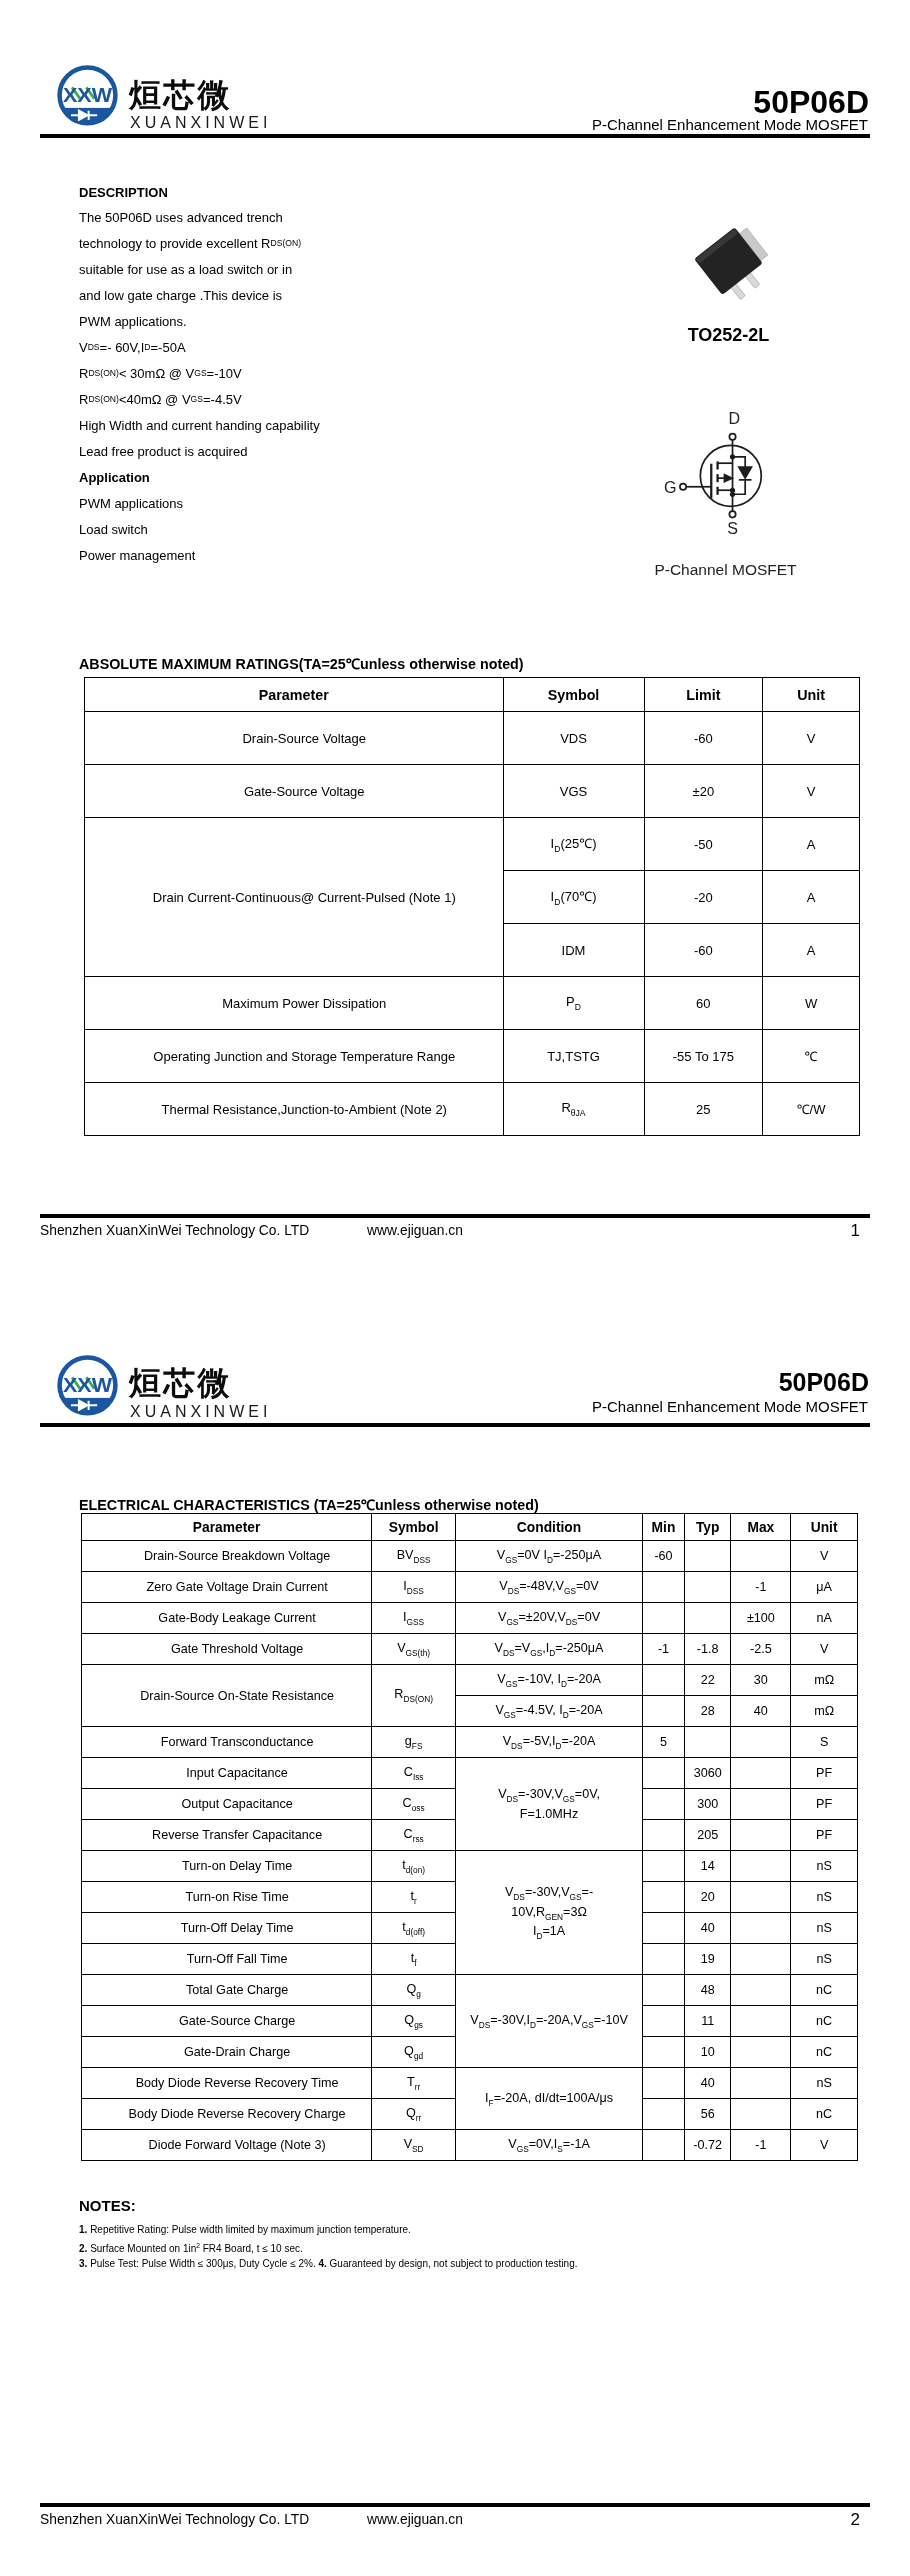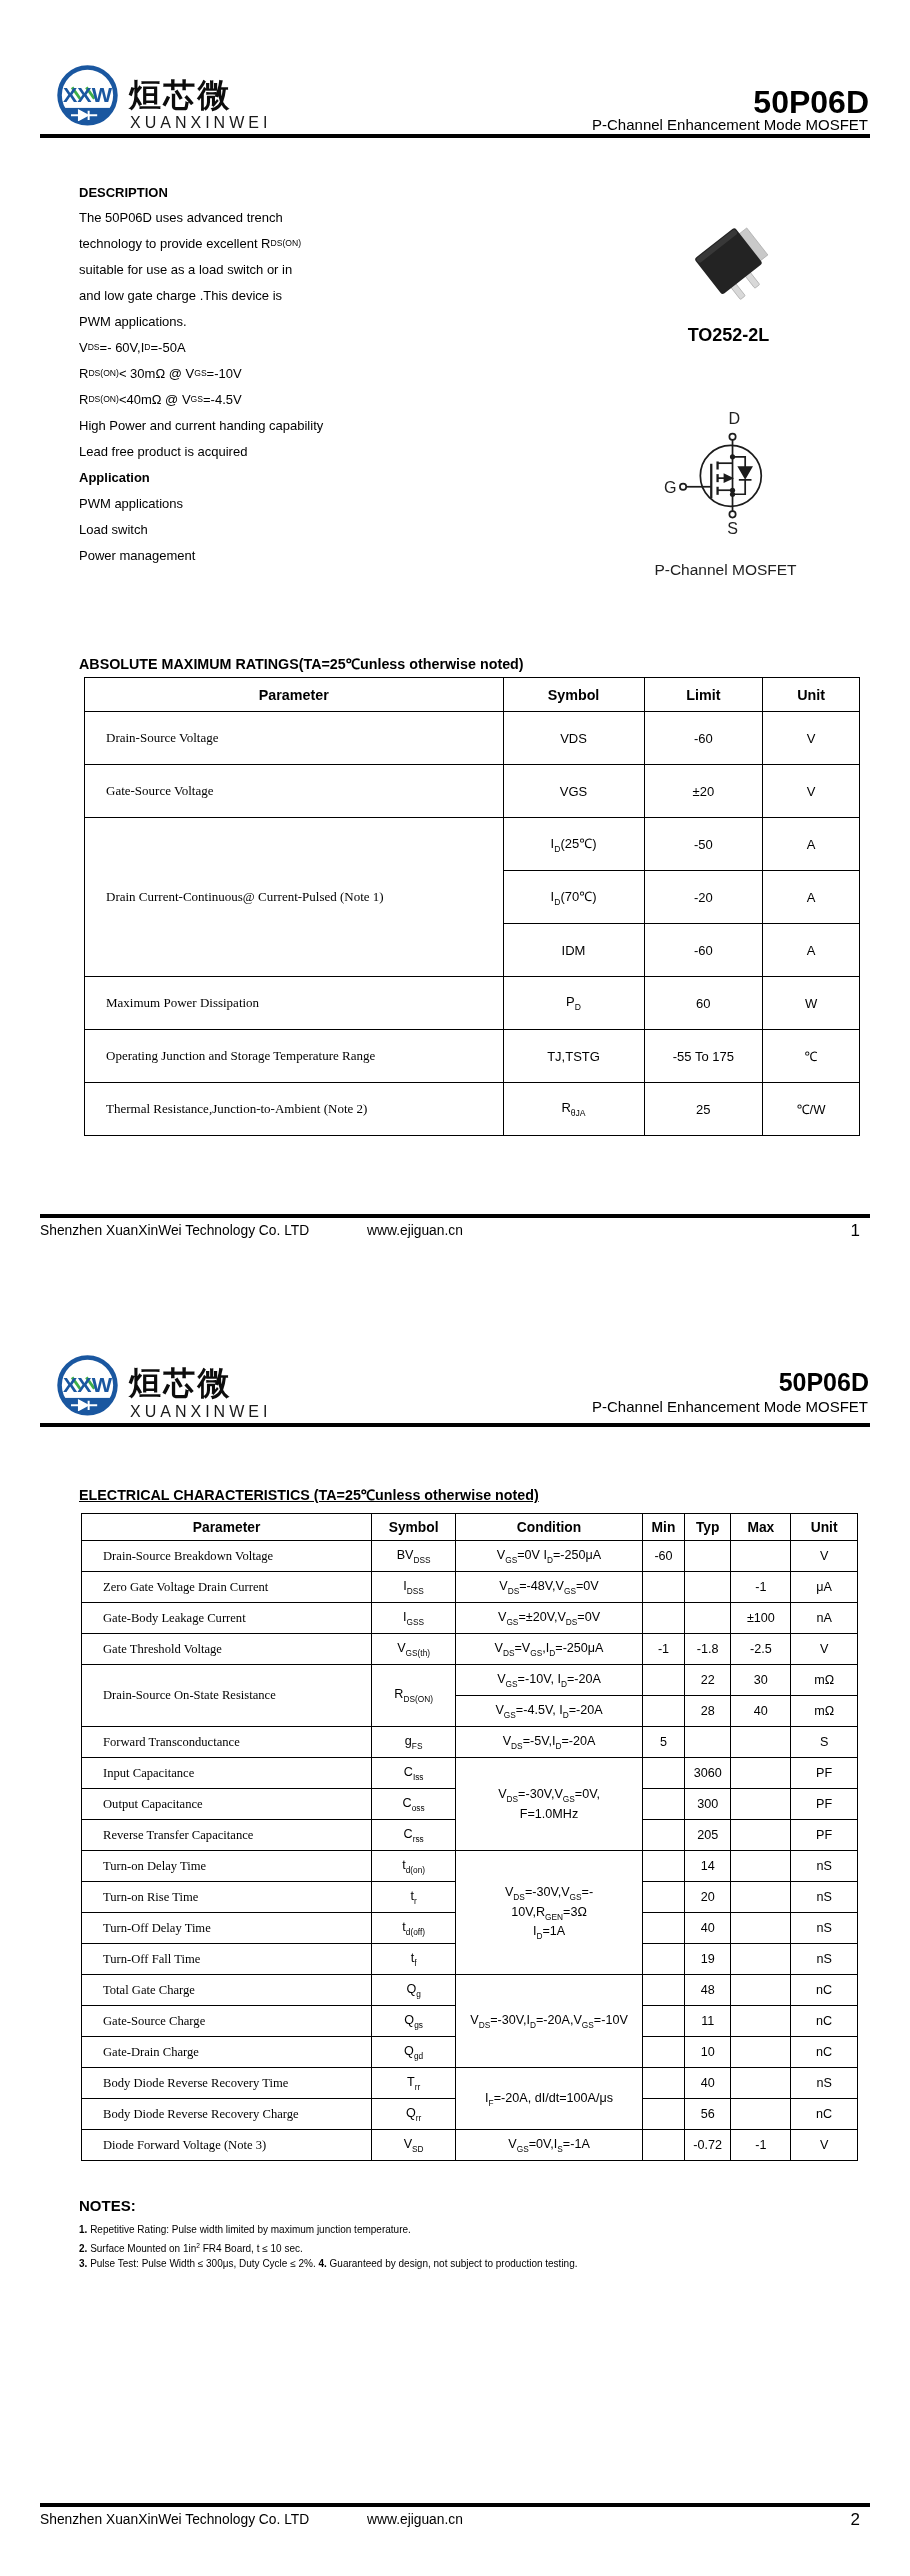--- a/index.html
+++ b/index.html
@@ -28,21 +28,21 @@
   table{border-collapse:collapse;table-layout:fixed;background:#fff;}
   td,th{border:1.4px solid #000;text-align:center;vertical-align:middle;padding:0;overflow:hidden;}
   .abs-table{left:84px;top:677px;width:776px;font-size:13px;border:1.7px solid #000;}
   .abs-table thead tr{height:34px;}
   .abs-table tbody tr{height:53px;}
   .abs-table th{font-size:14.3px;}
   .ec-table{left:81px;top:193px;width:777px;font-size:12.6px;border:1.7px solid #000;}
   .ec-table thead tr{height:27px;}
   .ec-table tbody tr{height:31px;}
   .ec-table th{font-size:13.8px;}
-  td.param{text-align:left;padding-left:21px;font-family:Liberation Serif, serif;}
+  td.param{text-align:center;padding-left:21px;}
   td.cond{white-space:pre-line;line-height:1.5;}
   .section-title{font-weight:bold;font-size:14.3px;position:absolute;left:79px;white-space:nowrap;}
   
   .notes-title{font-weight:bold;font-size:15px;}
   .note{font-size:10px;line-height:15.5px;white-space:nowrap;}
   .note b{font-weight:bold;}
   
   .footer-text{position:absolute;font-size:13.8px;white-space:nowrap;}
   .footer-page{position:absolute;font-size:17px;right:50px;}
   .pkg-name{position:absolute;font-weight:bold;font-size:18px;text-align:center;}
@@ -84,21 +84,21 @@
   <div class="abs desc-col" style="left:79px;top:181px;">
     <div class="desc-title">DESCRIPTION</div>
     <div class="line">The  50P06D uses advanced trench</div>
     <div class="line">technology to provide excellent R<sup>DS(ON)</sup></div>
     <div class="line">suitable for use as a load switch or in</div>
     <div class="line">and low gate charge .This device is</div>
     <div class="line">PWM applications.</div>
     <div class="line">V<sub>DS</sub> =- 60V,I<sub>D</sub> =-50A</div>
     <div class="line">R<sub>DS(ON)</sub> &lt; 30mΩ @ V<sub>GS</sub>=-10V</div>
     <div class="line">R<sub>DS(ON)</sub> &lt;40mΩ @ V<sub>GS</sub>=-4.5V</div>
-    <div class="line">High Power and current handing capability</div>
+    <div class="line">High Width and current handing capability</div>
     <div class="line">Lead free product is acquired</div>
     <div class="line bold">Application</div>
     <div class="line">PWM applications</div>
     <div class="line">Load switch</div>
     <div class="line">Power management</div>
   </div>
 
   <div class="abs" style="left:687px;top:225px;">
     <svg width="92" height="80" viewBox="0 0 160 140" style="overflow:visible">
       <g transform="rotate(-38 80 62)">
@@ -247,21 +247,21 @@
         </g>
       </g>
     </svg>
   </div>
   <div class="abs brand-cn" style="left:129px;top:47px;">烜芯微</div>
   <div class="abs brand-en" style="left:130px;top:84px;">XUANXINWEI</div>
   <div class="abs part-number small" style="right:41px;top:50px;">50P06D</div>
   <div class="abs part-subtitle" style="right:42px;top:79px;">P-Channel Enhancement Mode MOSFET</div>
   <div class="rule" style="top:103px;"></div>
 
-  <div class="section-title" style="top:165px;text-decoration:underline;">ELECTRICAL CHARACTERISTICS (TA=25℃unless otherwise noted)</div>
+  <div class="section-title" style="top:175px;">ELECTRICAL CHARACTERISTICS (TA=25℃unless otherwise noted)</div>
   <table class="abs ec-table">
     <colgroup>
       <col style="width:37.4%">
         <col style="width:10.8%">
         <col style="width:24.1%">
       <col style="width:5.4%">
         <col style="width:6.0%">
         <col style="width:7.7%">
         <col style="width:8.6%">
     </colgroup>

